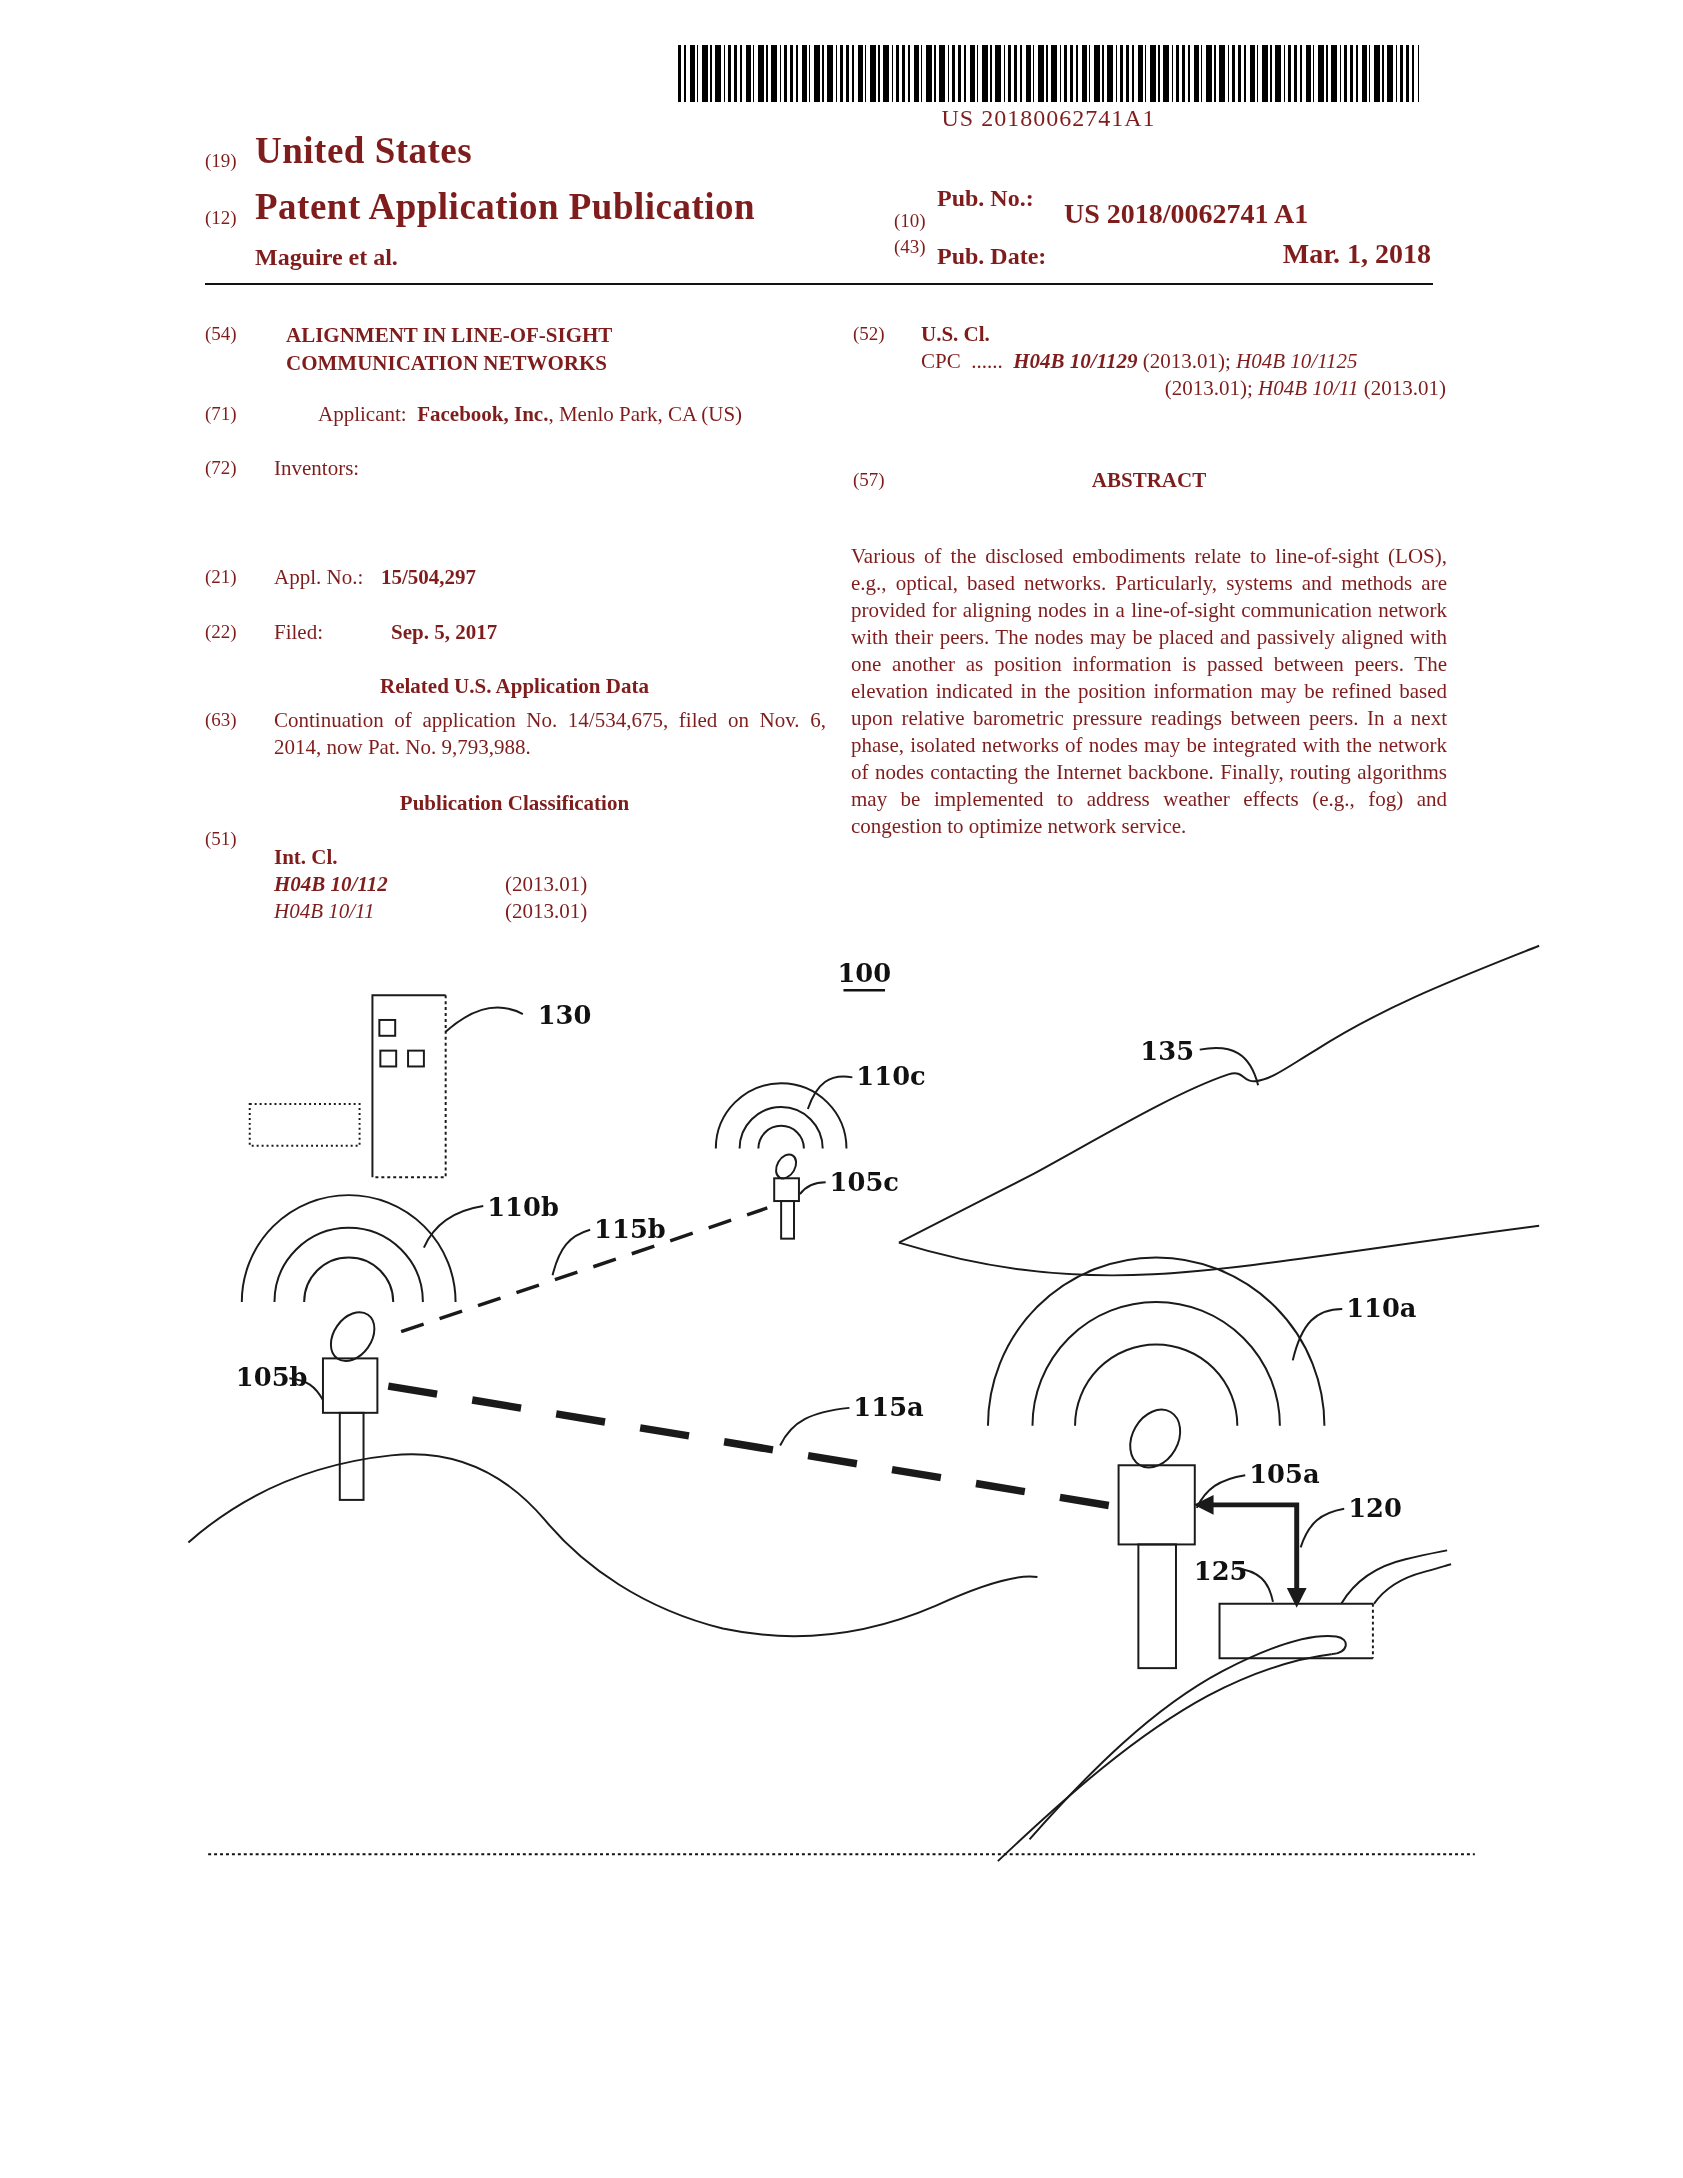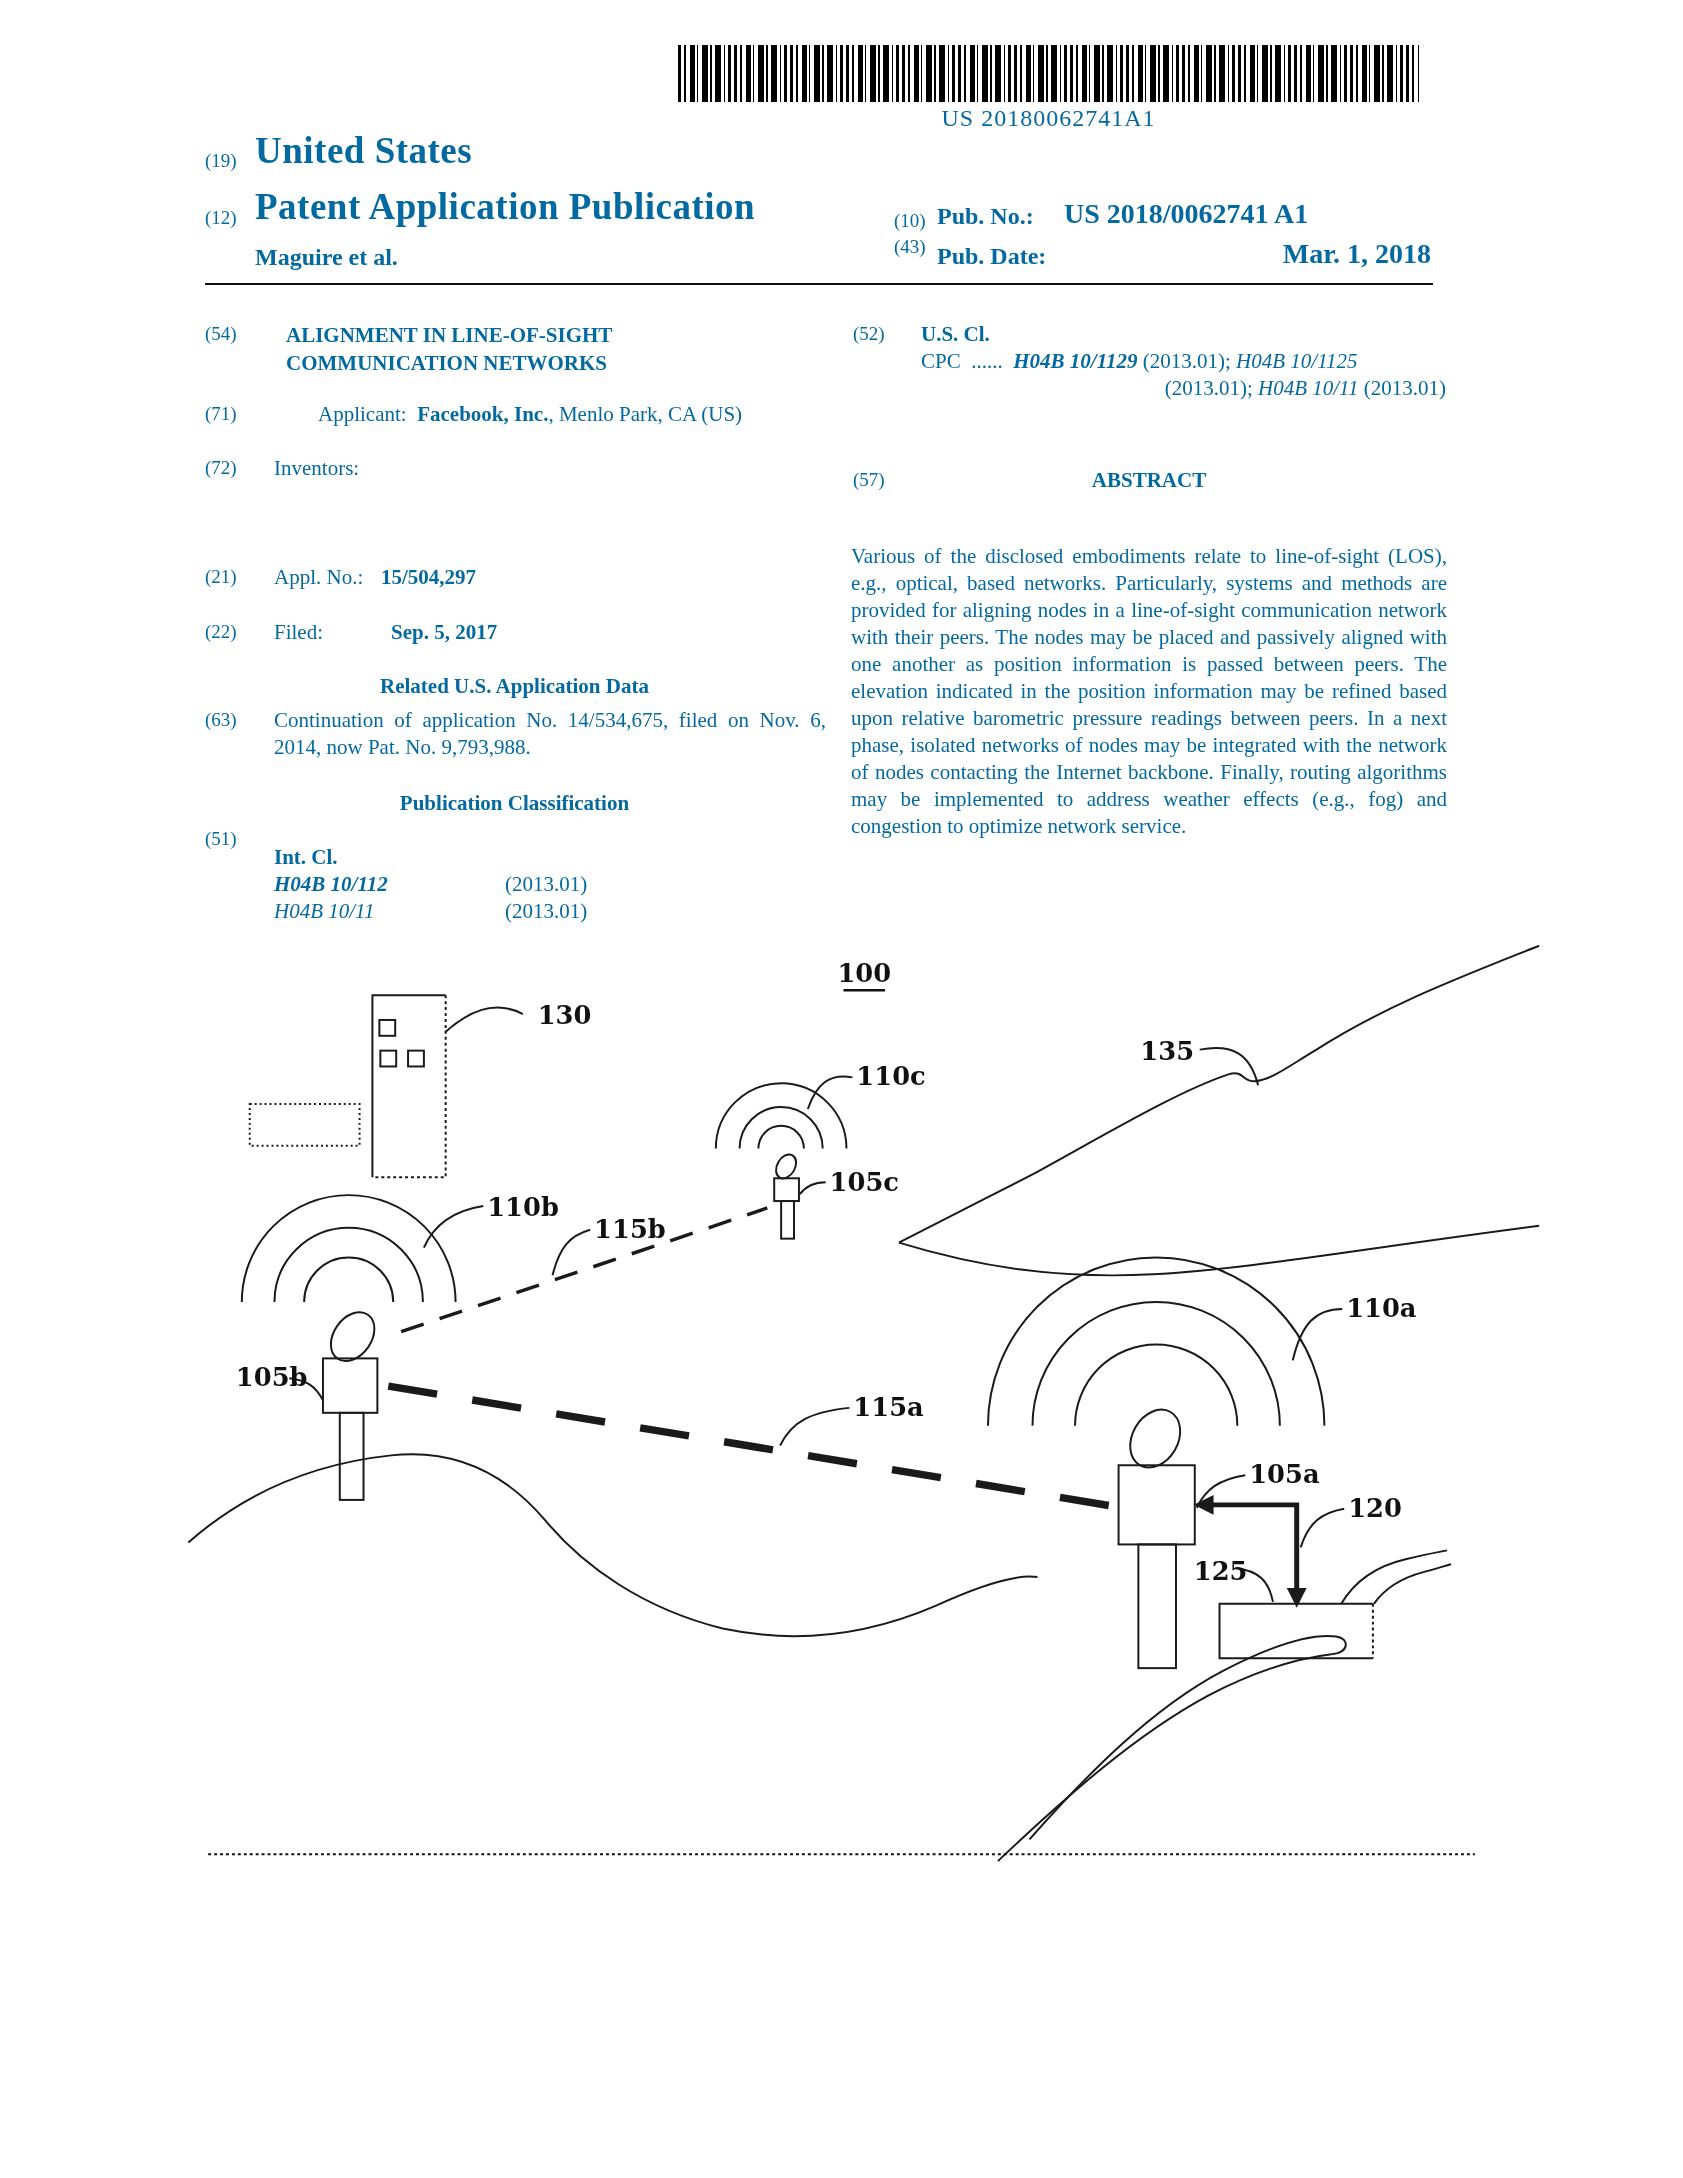--- a/index.html
+++ b/index.html
@@ -1,16 +1,16 @@
 <!DOCTYPE html>
 <html><head>
 <meta charset="utf-8">
 <style>
   html,body{margin:0;padding:0;background:#888;}
-  .page{position:relative;width:1683px;height:2178px;background:#ffffff;color:#0369a1;
+  .page{position:relative;width:1683px;height:2178px;background:#ffffff;color:#7f1d1d;
         font-family:"Liberation Serif",serif;overflow:hidden;}
   .abs{position:absolute;}
   .num{font-size:19px;}
   .big{font-weight:bold;font-size:37px;letter-spacing:0.5px;}
   .mid{font-weight:bold;font-size:24px;}
   .val{font-weight:bold;font-size:28px;}
   .body-txt{font-size:21px;line-height:27px;}
   .bold{font-weight:bold;}
   .ital{font-style:italic;}
   .boldital{font-weight:bold;font-style:italic;}
@@ -37,21 +37,21 @@
 
   <div class="abs num" style="left:205px;top:150px;">(19)</div>
   <div class="abs big" style="left:255px;top:129px;">United States</div>
 
   <div class="abs num" style="left:205px;top:207px;">(12)</div>
   <div class="abs big" style="left:255px;top:185px;">Patent Application Publication</div>
 
   <div class="abs mid" style="left:255px;top:244px;">Maguire et al.</div>
 
   <div class="abs num" style="left:894px;top:210px;">(10)</div>
-  <div class="abs mid" style="left:937px;top:203px;">Pub. No.:</div>
+  <div class="abs mid" style="left:937px;top:185px;">Pub. No.:</div>
   <div class="abs val" style="left:1064px;top:198px;">US 2018/0062741 A1</div>
 
   <div class="abs num" style="left:894px;top:236px;">(43)</div>
   <div class="abs mid" style="left:937px;top:243px;">Pub. Date:</div>
   <div class="abs val right" style="left:1228px;top:238px;width:203px;">Mar. 1, 2018</div>
 
   <div class="abs rule" style="left:205px;top:283px;width:1228px;height:2px;"></div>
 
   <div class="abs num" style="left:205px;top:323px;">(54)</div>
   <div class="abs body-txt bold" style="left:286px;top:321px;width:554px;line-height:28px;">

